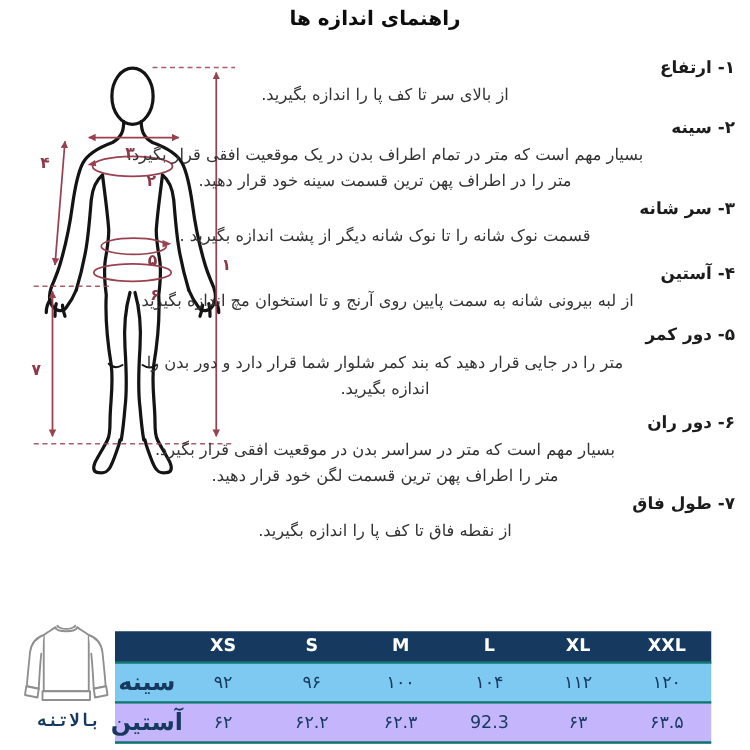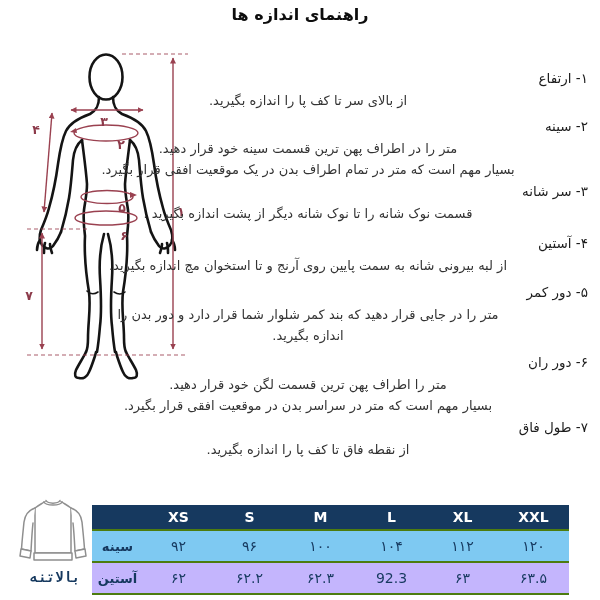--- a/index.html
+++ b/index.html
@@ -8,34 +8,34 @@
     font-family:"DejaVu Sans",sans-serif;overflow:hidden;
   }
   
   .title{
     position:absolute;top:5px;left:0;width:600px;text-align:center;
     font-size:16px;font-weight:bold;color:#0d0d0d;letter-spacing:-.5px;
   }
   
   .sections{position:absolute;top:0;right:12px;left:8px;direction:rtl;}
   .sec{position:absolute;right:0;width:560px;text-align:right;}
-  .sec .h{font-size:13.5px;font-weight:normal;color:#1c1c1c;line-height:17px;margin-bottom:3px;white-space:nowrap;margin-top:24px;}
+  .sec .h{font-size:13.5px;font-weight:bold;color:#1c1c1c;line-height:17px;margin-bottom:3px;white-space:nowrap;}
   .sec .t{font-size:13px;color:#333333;line-height:21px;white-space:nowrap;text-align:center;}
   .s1{top:46px}.s2{top:94px}.s3{top:159px}.s4{top:211px}.s5{top:260px}.s6{top:330px}.s7{top:395px}
   
   #bodysvg{position:absolute;left:0;top:40px;}
   
   .tablewrap{position:absolute;left:92px;top:505px;direction:ltr;}
-  .trow{display:grid;grid-template-columns:51px repeat(6,71px);border-bottom:2px solid #4d7c0f;}
+  .trow{display:grid;grid-template-columns:51px repeat(6,71px);border-bottom:2px solid #0f766e;}
   .trow .c{display:flex;align-items:center;justify-content:center;}
   .thead{height:24px;background:#16395f;}
   .thead .c{color:#ffffff;font-size:14px;font-weight:bold;}
   .rchest{height:30px;background:#7ec9f2;}
   .rsleeve{height:30px;background:#c4b5fd;}
-  .rowlabel{font-size:13px;font-weight:bold;color:#16395f;direction:rtl;}
+  .rowlabel{font-size:19px;font-weight:bold;color:#16395f;direction:rtl;}
   .val{font-size:14px;color:#16395f;}
   
   #garment{position:absolute;left:13px;top:496px;}
   .garment-label{
     position:absolute;left:10px;top:569px;width:90px;text-align:center;
     font-size:14px;font-weight:bold;color:#16395f;direction:rtl;font-family:Liberation Mono, monospace;
   }
 </style>
 </head>
 <body>
@@ -101,40 +101,40 @@
     </g>
   </svg>
 
   <div class="sections">
     <div class="sec s1">
       <div class="h">۱- ارتفاع</div>
       <div class="t">از بالای سر تا کف پا را اندازه بگیرید.</div>
     </div>
     <div class="sec s2">
       <div class="h">۲- سینه</div>
+      <div class="t">بسیار مهم است که متر در تمام اطراف بدن در یک موقعیت افقی قرار بگیرد.</div>
       <div class="t">متر را در اطراف پهن ترین قسمت سینه خود قرار دهید.</div>
-      <div class="t">بسیار مهم است که متر در تمام اطراف بدن در یک موقعیت افقی قرار بگیرد.</div>
     </div>
     <div class="sec s3">
       <div class="h">۳- سر شانه</div>
       <div class="t">قسمت نوک شانه را تا نوک شانه دیگر از پشت اندازه بگیرید .</div>
     </div>
     <div class="sec s4">
       <div class="h">۴- آستین</div>
       <div class="t">از لبه بیرونی شانه به سمت پایین روی آرنج و تا استخوان مچ اندازه بگیرید.</div>
     </div>
     <div class="sec s5">
       <div class="h">۵- دور کمر</div>
       <div class="t">متر را در جایی قرار دهید که بند کمر شلوار شما قرار دارد و  دور بدن را</div>
       <div class="t">اندازه بگیرید.</div>
     </div>
     <div class="sec s6">
       <div class="h">۶- دور ران</div>
+      <div class="t">بسیار مهم است که متر در سراسر بدن در موقعیت افقی قرار بگیرد.</div>
       <div class="t">متر را اطراف پهن ترین قسمت لگن خود قرار دهید.</div>
-      <div class="t">بسیار مهم است که متر در سراسر بدن در موقعیت افقی قرار بگیرد.</div>
     </div>
     <div class="sec s7">
       <div class="h">۷- طول فاق</div>
       <div class="t">از نقطه فاق تا کف پا را اندازه بگیرید.</div>
     </div>
   </div>
 
   <svg id="garment" width="80" height="76" viewBox="0 0 80 76" xmlns="http://www.w3.org/2000/svg">
     <g fill="#ffffff" stroke="#8f8f8f" stroke-width="1.5" stroke-linejoin="round" stroke-linecap="round">
 

